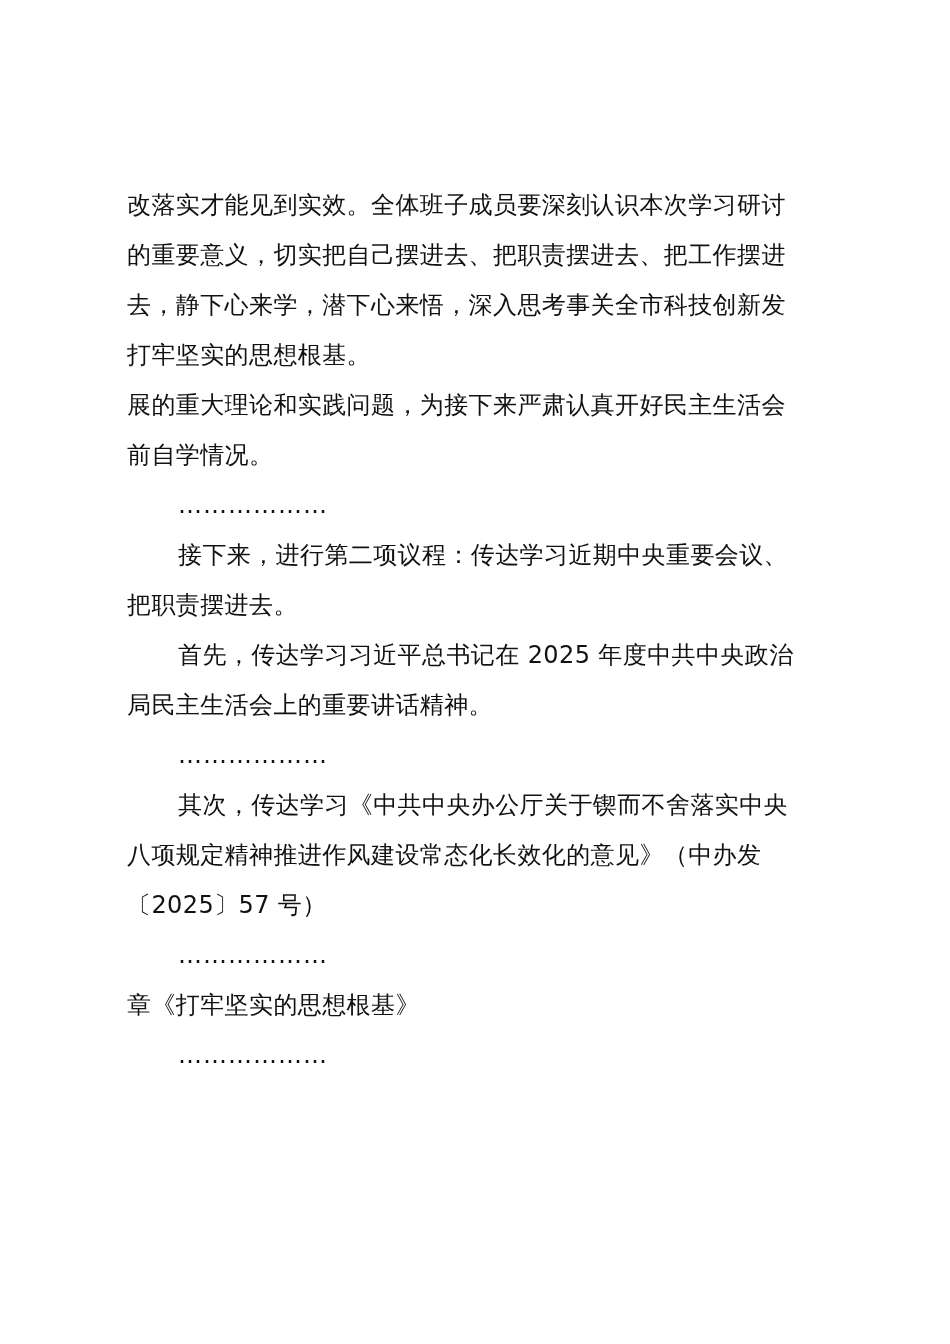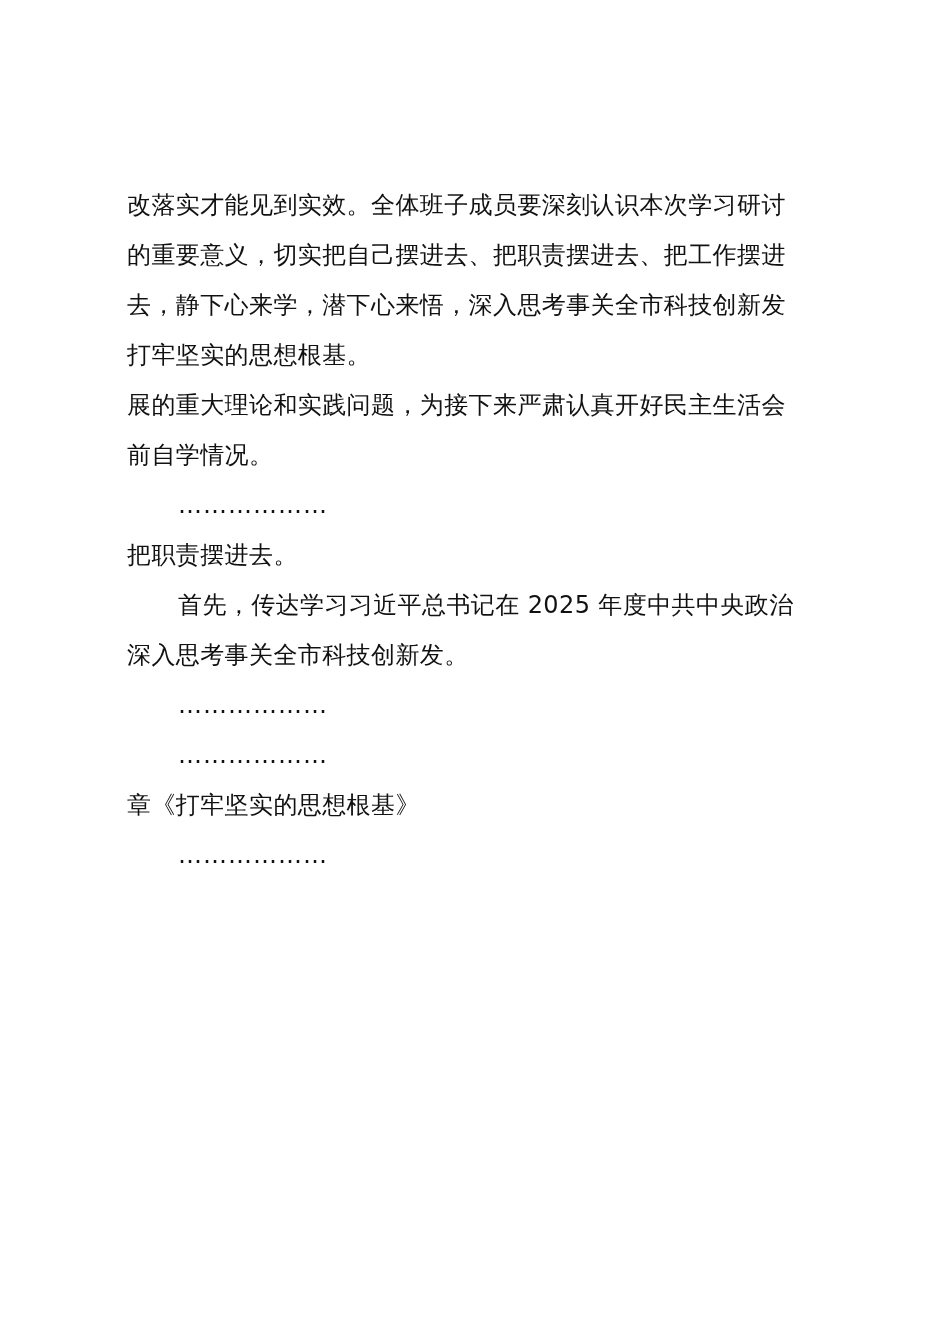--- a/index.html
+++ b/index.html
@@ -22,28 +22,34 @@
     <div class="line">打牢坚实的思想根基。</div>
     <div class="line">展的重大理论和实践问题，为接下来严肃认真开好民主生活会</div>
   </div>
 
   <div>
     <div class="line">前自学情况。</div>
   </div>
   <div class="line indent dots">………………</div>
 
   <div>
+    <div class="line indent">接下来，进行第二项议程：传达学习近期中央重要会议、</div>
     <div class="line">把职责摆进去。</div>
   </div>
 
   <div>
     <div class="line indent">首先，传达学习习近平总书记在 2025 年度中共中央政治</div>
-    <div class="line">深入思考事关全市科技创新发。</div>
+    <div class="line">局民主生活会上的重要讲话精神。</div>
   </div>
   <div class="line indent dots">………………</div>
 
+  <div>
+    <div class="line indent">其次，传达学习《中共中央办公厅关于锲而不舍落实中央</div>
+    <div class="line">八项规定精神推进作风建设常态化长效化的意见》（中办发</div>
+    <div class="line">〔2025〕57 号）</div>
+  </div>
   <div class="line indent dots">………………</div>
 
   <div>
     <div class="line">章《打牢坚实的思想根基》</div>
   </div>
   <div class="line indent dots">………………</div>
 </div>
 
 </body></html>

